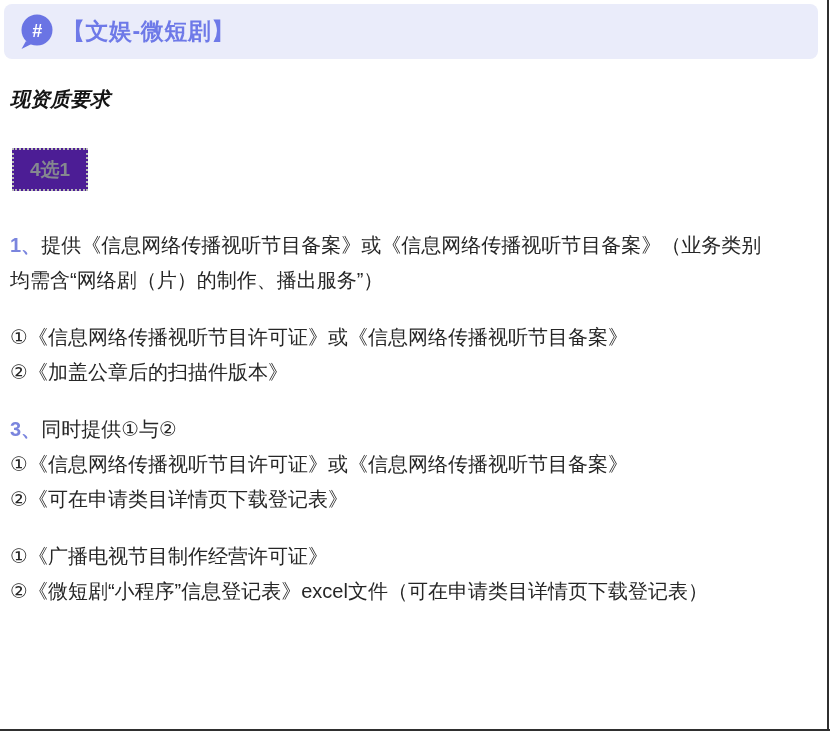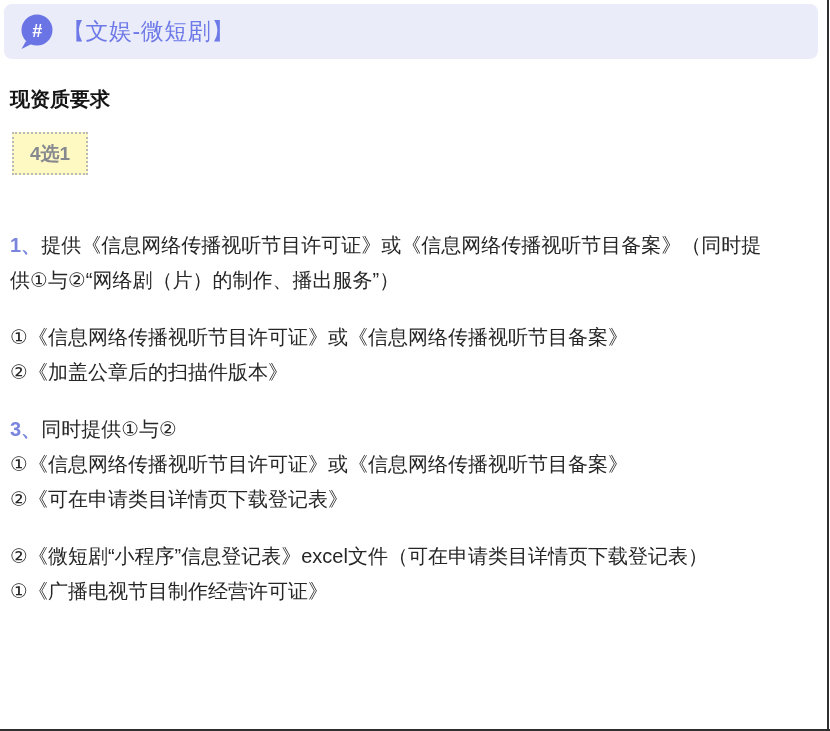--- a/index.html
+++ b/index.html
@@ -33,44 +33,45 @@
     width: 814px; height: 55px;
     background: #eaecfa;
     border-radius: 8px;
     display: flex;
     align-items: center;
     padding-left: 14px;
   }
   .bubble-icon { display: inline-flex; margin-right: 8px; }
   .topic-title {
     color: #6e79e8;
-    font-weight: normal;
+    font-weight: bold;
     font-size: 23px;
     letter-spacing: 0.5px;
   }
   .section-heading {
     position: absolute;
     left: 10px; top: 86px;
     font-size: 20px;
     font-weight: bold;
     color: #141414;
+    font-style: italic;
   }
   .choose-badge {
     position: absolute;
-    left: 12px; top: 132px;
+    left: 12px; top: 148px;
     min-width: 76px; height: 43px;
     border: 2px dotted #b9b9b9;
     color: #85888f;
     font-weight: bold;
     font-size: 19px;
     display: flex;
     align-items: center;
     justify-content: center;
     padding: 0 14px;
-    background: #fef9c3;
+    background: #4c1d95;
   }
   .content {
     position: absolute;
     left: 10px; top: 228px;
     width: 812px;
   }
   .req { margin-bottom: 22px; }
   .req p {
     font-size: 20px;
     line-height: 35px;
@@ -98,37 +99,37 @@
     <span class="topic-title">【文娱-微短剧】</span>
   </header>
 
   <h2 class="section-heading">现资质要求</h2>
 
   <div class="choose-badge">4选1</div>
 
   <main class="content">
 
     <section class="req">
-      <p class="intro-long"><span class="num">1、</span><span>提供《信息网络传播视听节目许可证》或《信息网络传播视听节目备案》（同时提供①与②“网络剧（片）的制作、播出服务”）</span></p>
+      <p class="intro-long"><span class="num">1、</span><span>提供《信息网络传播视听节目备案》或《信息网络传播视听节目备案》（业务类别均需含“网络剧（片）的制作、播出服务”）</span></p>
     </section>
 
     <section class="req">
       <p>①《信息网络传播视听节目许可证》或《信息网络传播视听节目备案》</p>
       <p>②《加盖公章后的扫描件版本》</p>
     </section>
 
     <section class="req">
       <p><span class="num">3、</span><span>同时提供①与②</span></p>
       <p>①《信息网络传播视听节目许可证》或《信息网络传播视听节目备案》</p>
       <p>②《可在申请类目详情页下载登记表》</p>
     </section>
 
     <section class="req">
+      <p>①《广播电视节目制作经营许可证》</p>
       <p>②《微短剧“小程序”信息登记表》excel文件（可在申请类目详情页下载登记表）</p>
-      <p>①《广播电视节目制作经营许可证》</p>
     </section>
 
   </main>
 
   <div class="frame-right"></div>
   <div class="frame-bottom"></div>
 
 </div>
 
 </body></html>

